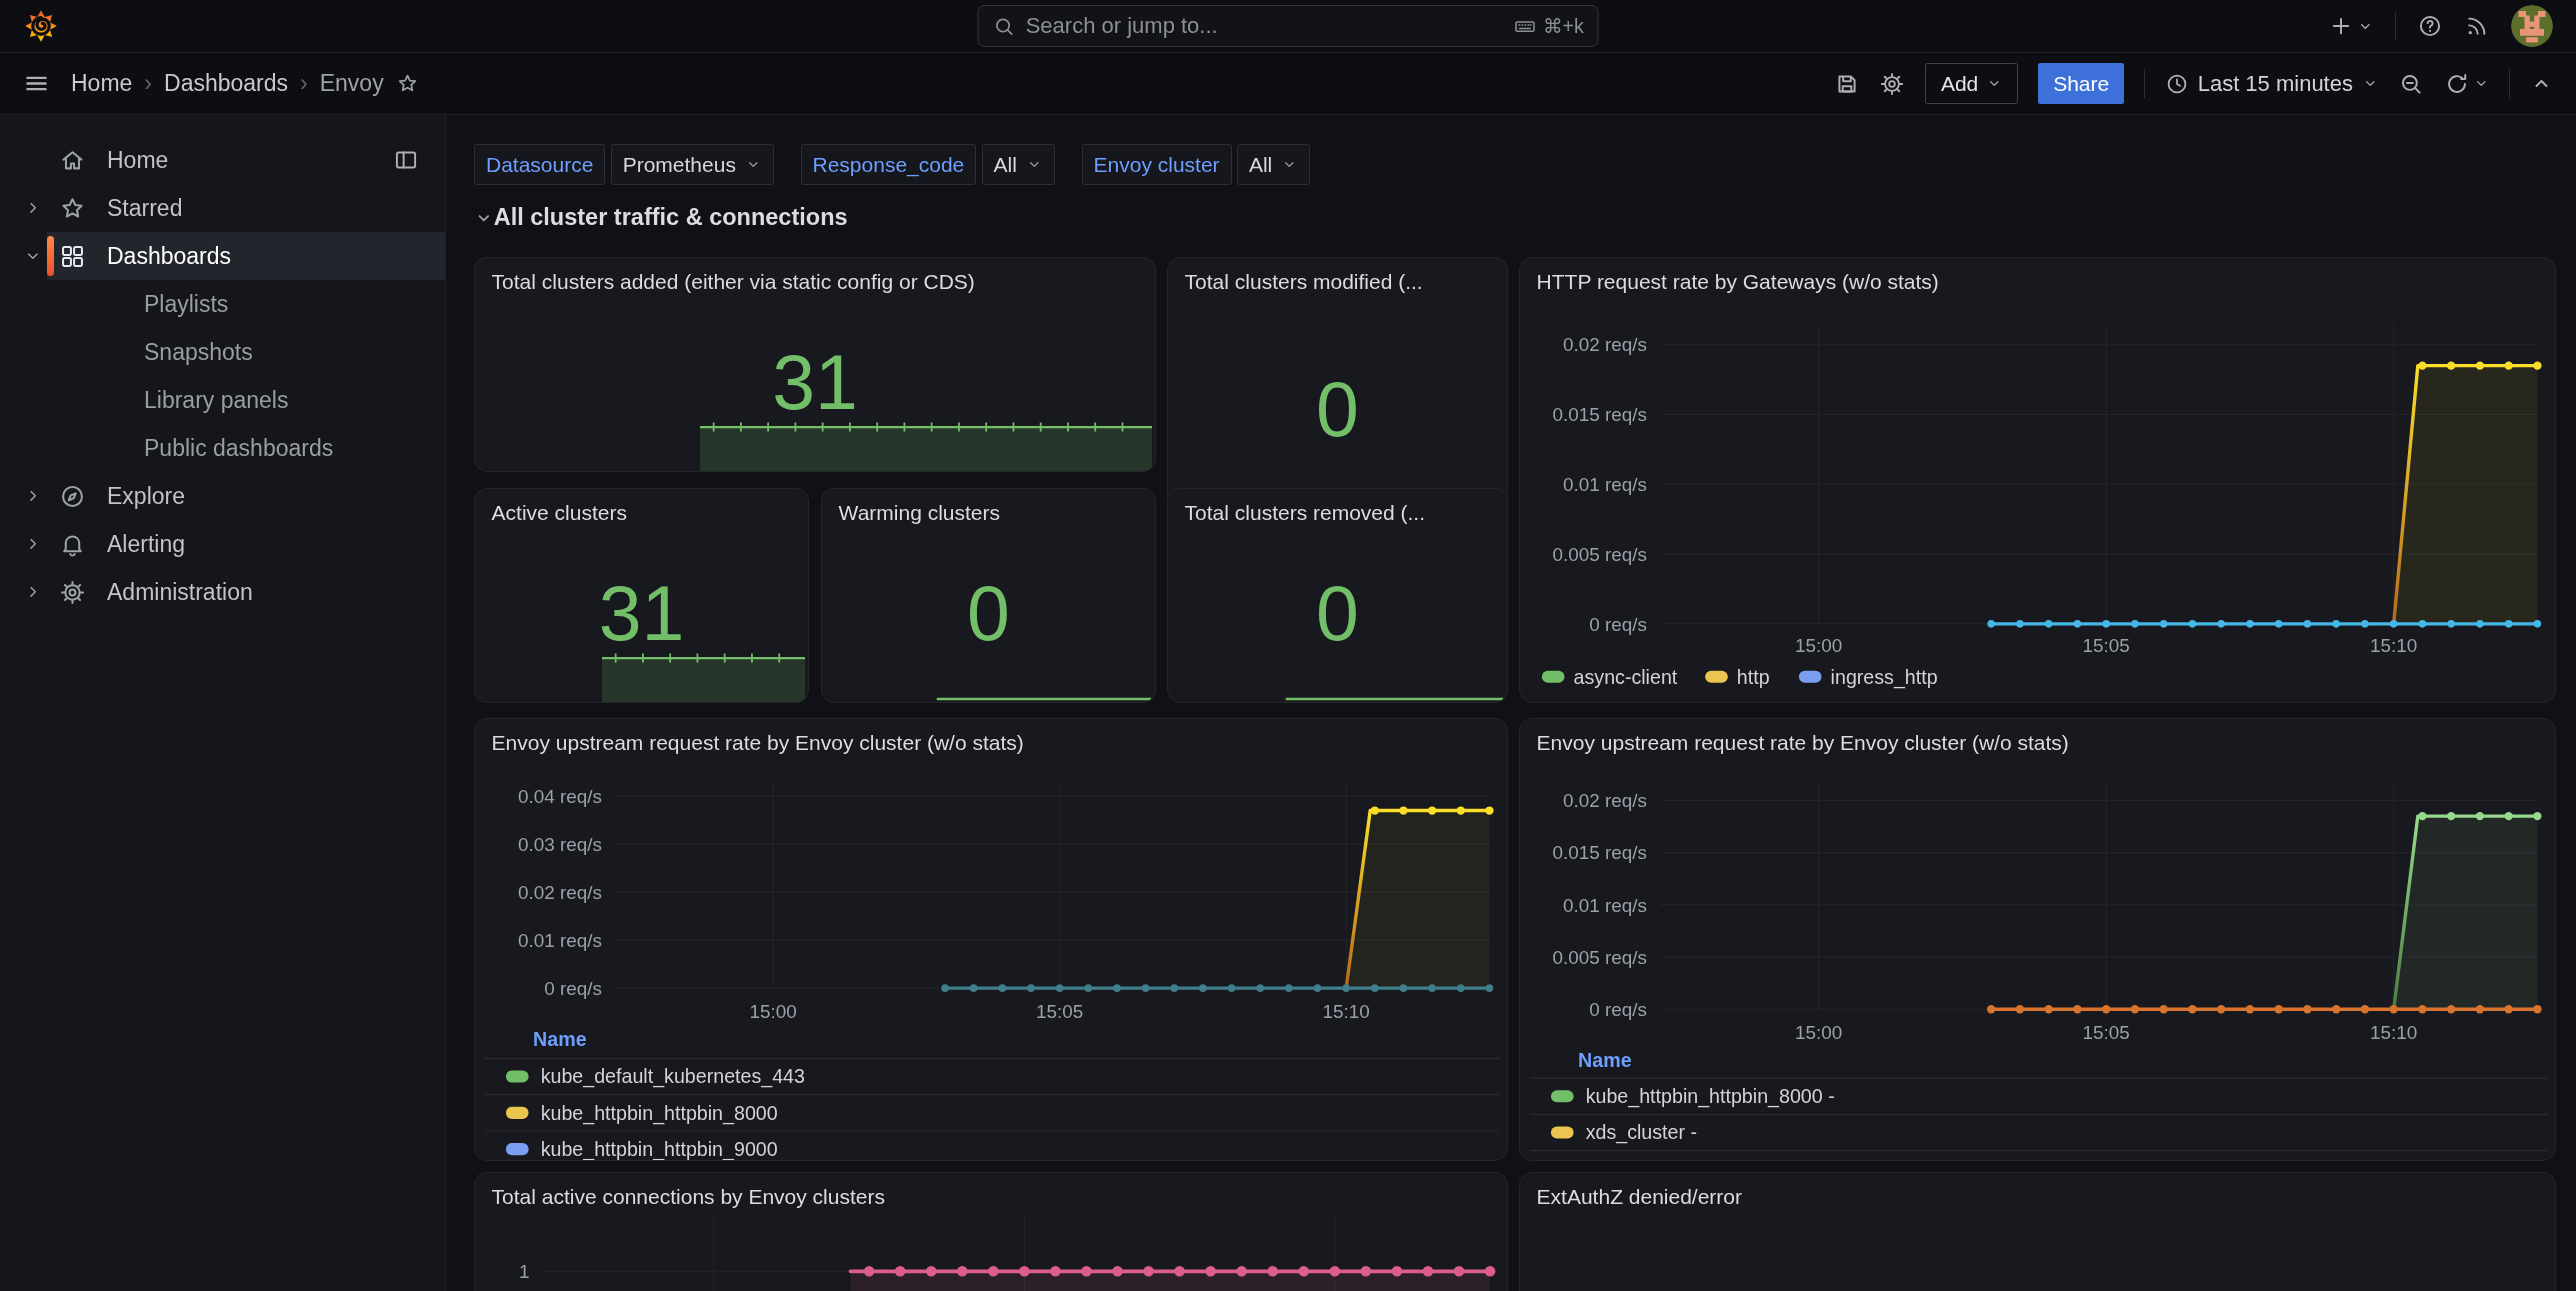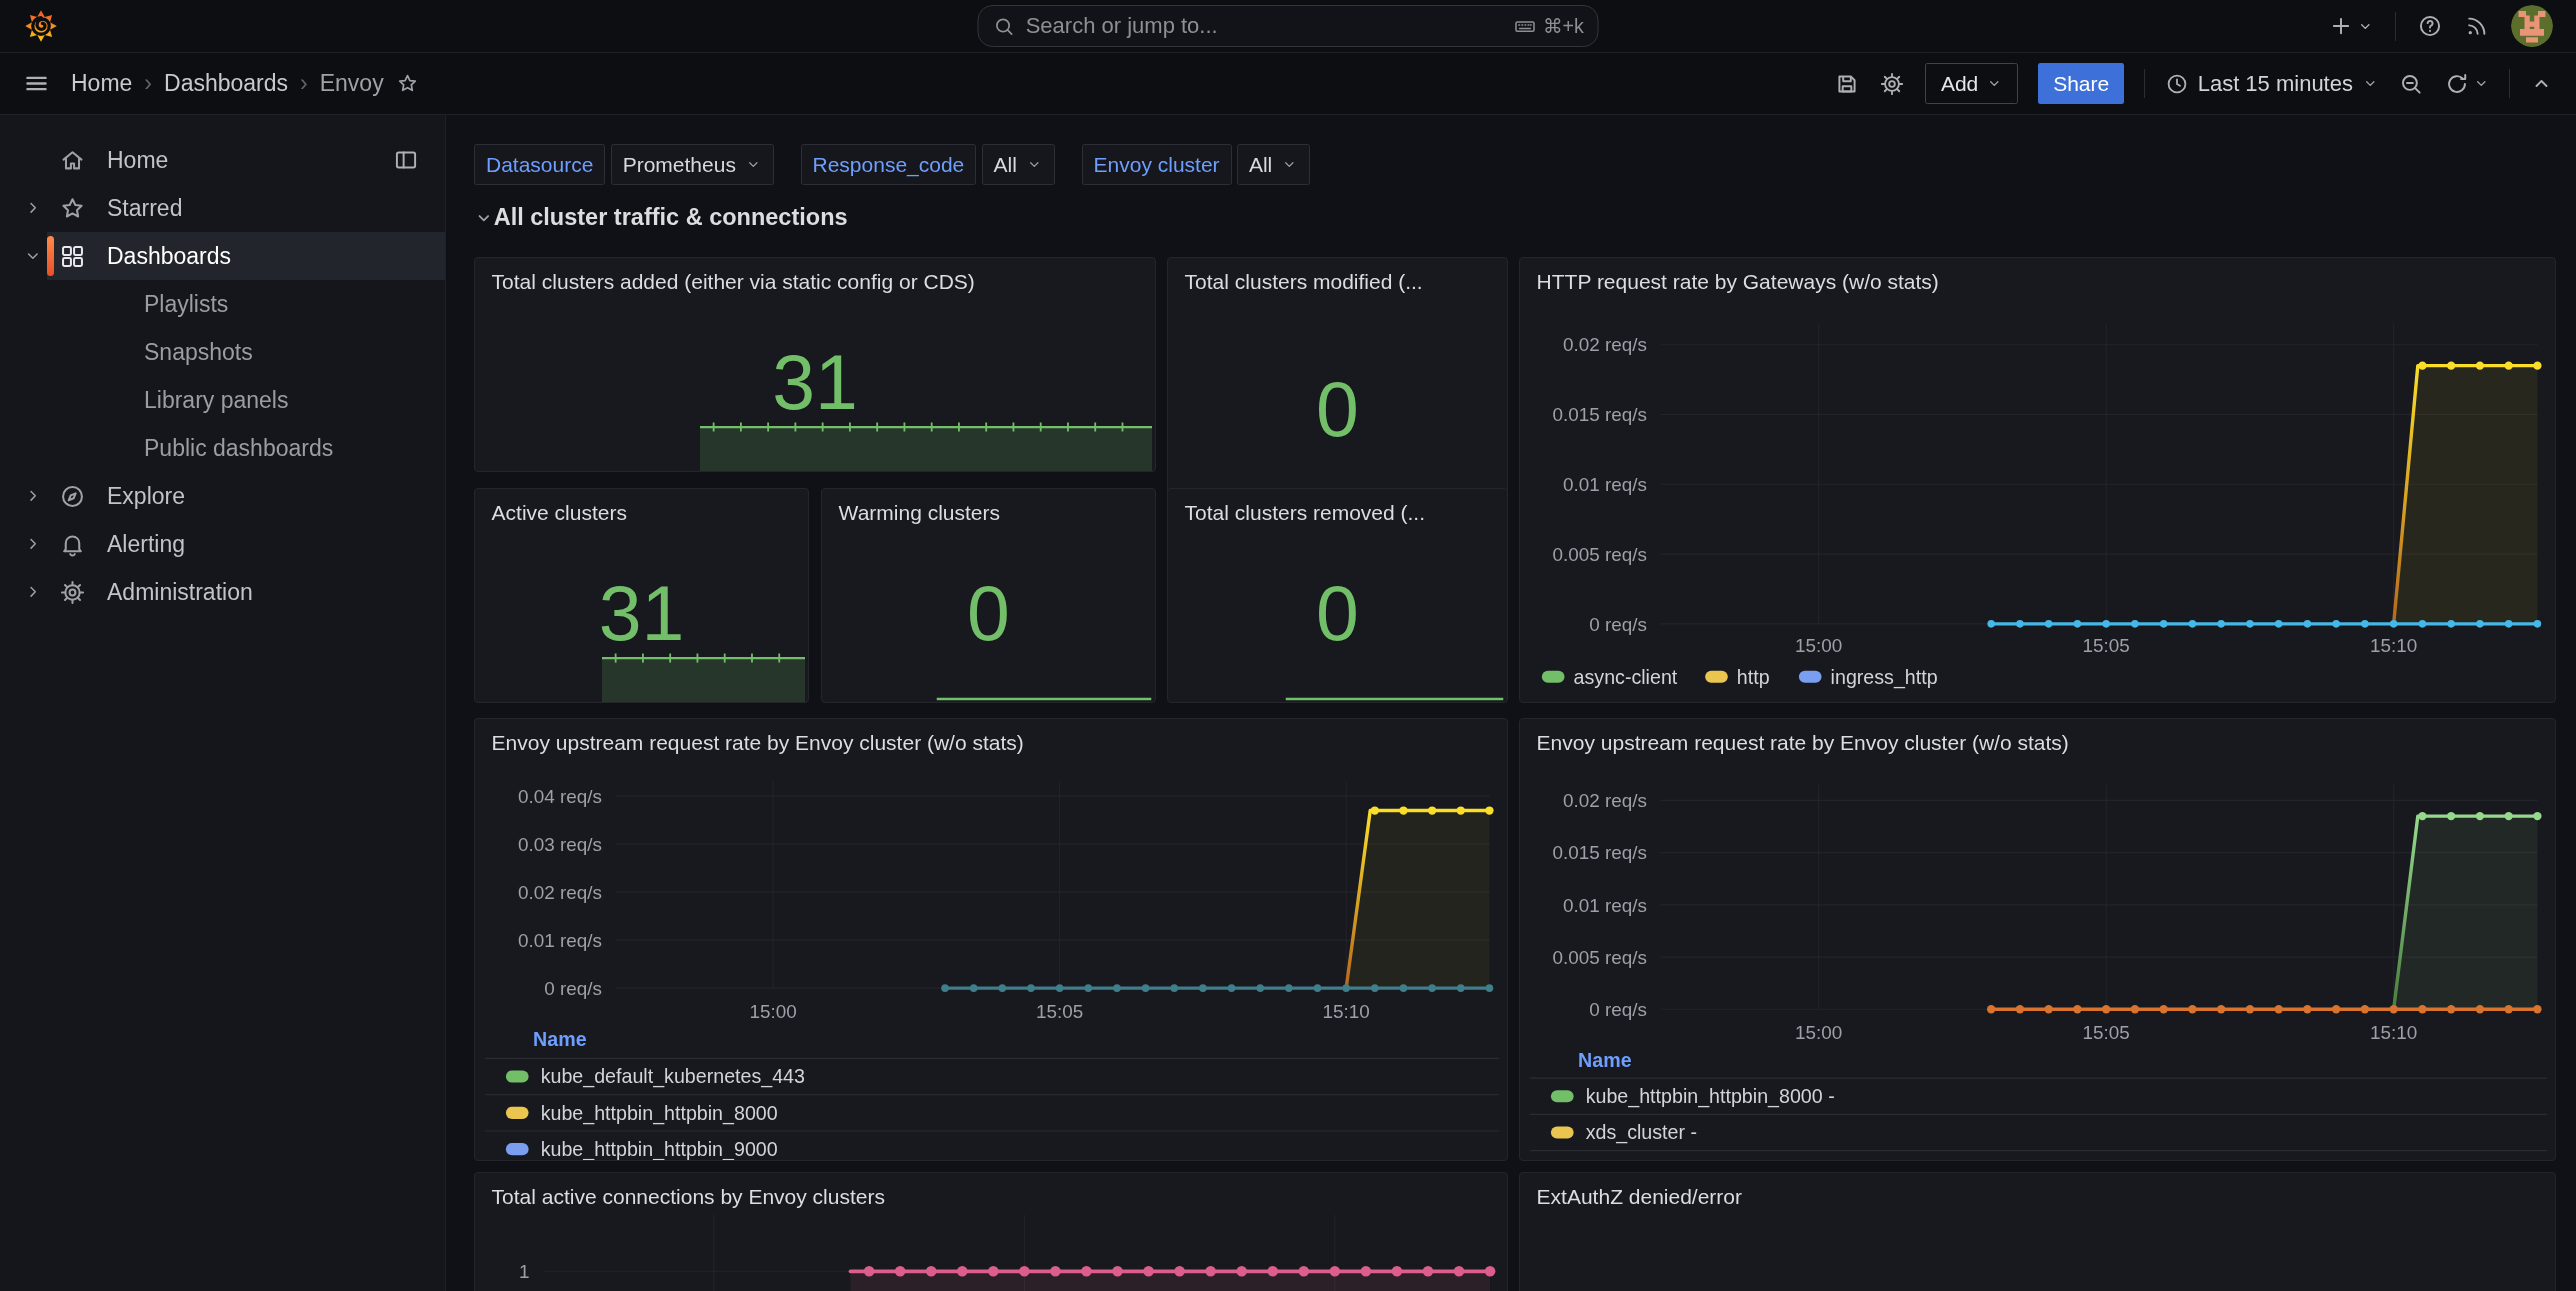--- a/index.html
+++ b/index.html
@@ -4,21 +4,21 @@
 <style>
   * { margin:0; padding:0; box-sizing:border-box; }
   html,body { width:2576px; height:1291px; overflow:hidden; background:#101116;
     font-family:"Liberation Sans","DejaVu Sans",sans-serif; color:#c9cad0; }
   svg.icn { display:block; }
   
   .topbar { position:absolute; left:0; top:0; width:2576px; height:53px; background:#0d0e12;
     border-bottom:0.8px solid #1f2126; display:flex; align-items:center; padding:0 23px; z-index:5; }
   .logo { width:36px; height:36px; }
   .searchbox { position:absolute; left:50%; top:5.3px; transform:translateX(-50%); width:621px; height:42px;
-    background:#111318; border:1.1px solid #34353c; border-radius:15px; display:flex; align-items:center;
+    background:#111318; border:1.1px solid #34353c; border-radius:7px; display:flex; align-items:center;
     padding:0 13.6px; color:#8d8f96; }
   .searchbox .ph { font-size:22px; margin-left:10.6px; flex:1; color:#8d8f96; }
   .kbd { display:flex; align-items:center; gap:6px; font-size:19.7px; color:#8d8f96; }
   .tb-right { margin-left:auto; display:flex; align-items:center; gap:21px; color:#aeb0b6; }
   .icon-btn { display:flex; align-items:center; gap:3px; cursor:pointer; background:none; border:none; color:#aeb0b6; }
   .vdiv { width:1.1px; height:29px; background:#2c2d33; }
   .avatar { width:42px; height:42px; border-radius:50%; overflow:hidden; }
   
   .navbar { position:absolute; left:0; top:53px; width:2576px; height:62px; background:#0d0e12;
     border-bottom:0.8px solid #1f2126; display:flex; align-items:center; padding:0 23px; z-index:4; }
@@ -50,21 +50,21 @@
   .dash { position:absolute; left:446px; top:115px; right:0; bottom:0; background:#101116; overflow:hidden; }
   .filterbar { position:absolute; left:28px; top:29px; display:flex; gap:27px; }
   .filter-group { display:flex; gap:5.3px; }
   .chip { height:41px; display:flex; align-items:center; padding:0 11px; background:#16171d;
     border:1.1px solid #2e2f36; border-radius:2.3px; font-size:21px; cursor:pointer; }
   .chip-label { color:#6e9fff; }
   .chip-value { color:#d8d9dd; gap:9px; }
   .chip-value .caret { color:#9da0a8; }
   .section-head { position:absolute; left:28px; top:89px; display:flex; align-items:center; 
     font-size:23.5px; font-weight:700; color:#dcdde1; cursor:pointer; }
-  .panel { position:absolute; background:#17191e; border:1.1px solid #24262b; border-radius:4px; overflow:hidden; }
+  .panel { position:absolute; background:#17191e; border:1.1px solid #24262b; border-radius:13px; overflow:hidden; }
   .p-title { position:absolute; left:16.6px; top:12px; font-size:21px; font-weight:500; color:#dcdde1;
     white-space:nowrap; z-index:2; cursor:pointer; }
   .stat-num { position:absolute; left:50%; top:58%; transform:translate(-50%,-50%); font-size:77px;
     font-weight:500; color:#73bf69; line-height:1; }
   .spark { position:absolute; bottom:0; }
   .plot { position:absolute; left:0; top:0; }
   
   #stat-added    { left:28px;   top:142px;  width:682px;  height:215px; }
   #stat-modified { left:721px;  top:142px;  width:341px;  height:263px; }
   #panel-http    { left:1073px; top:142px;  width:1037px; height:446px; }

